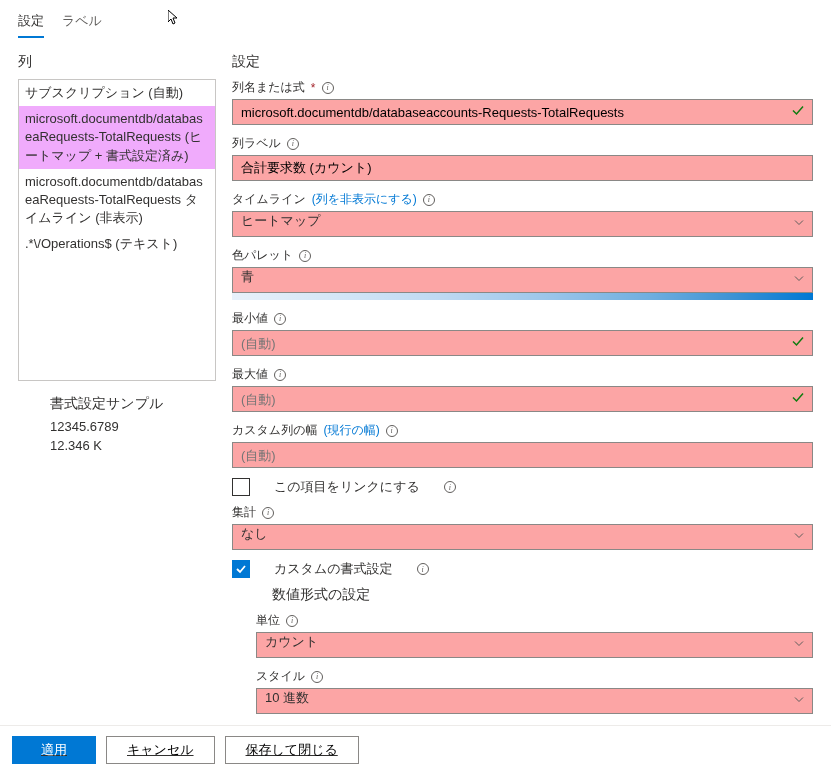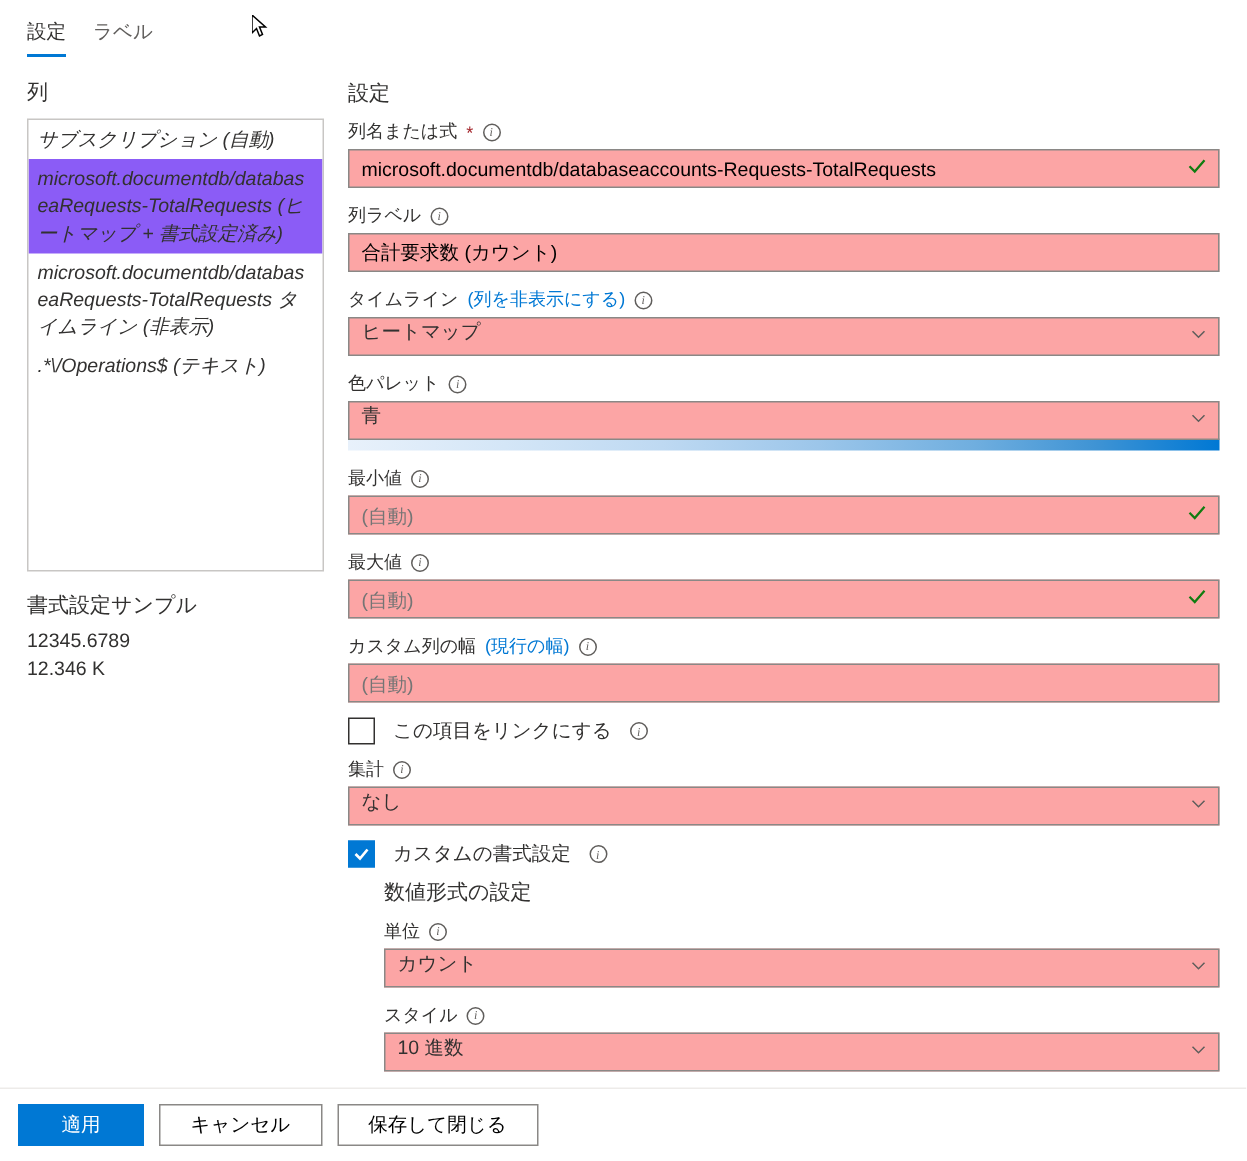--- a/index.html
+++ b/index.html
@@ -55,33 +55,32 @@
     }
     .section-title {
       font-size: 14px;
       margin-bottom: 8px;
       color: #323130;
     }
     .col-list {
       border: 1px solid #c8c6c4;
       height: 302px;
       overflow: auto;
-      font-style: italic;
     }
     .col-item {
       padding: 4px 6px;
       font-size: 13px;
       cursor: pointer;
       line-height: 1.4;
       word-wrap: break-word;
     }
     .col-item.selected {
-      background: #8b5cf6;
-    }
-    .sample-section { margin-top: 14px; }
+      background: #f0abfc;
+    }
+    .sample-section { margin-top: 14px; margin-left: 32px; }
     .sample-title { font-size: 14px; margin-bottom: 6px; }
     .sample-val { font-size: 13px; margin-bottom: 4px; color: #323130; }
 
     .field-row { margin-bottom: 10px; }
     .field-label {
       display: flex;
       align-items: center;
       gap: 6px;
       font-size: 12px;
       color: #323130;
@@ -135,47 +134,48 @@
       height: 8px;
       width: 100%;
       background: linear-gradient(to right,
         #e8f1fb 0%, #d4e6f7 18%, #bed9f2 36%,
         #9cc6ea 54%, #6faedf 72%, #3e93d4 86%, #0078d4 100%);
       margin-top: -1px;
     }
     .checkbox-row {
       display: flex;
       align-items: center;
-      gap: 12px;
+      gap: 24px;
       margin: 8px 0;
     }
     .cb {
       width: 18px; height: 18px;
       border: 1px solid #323130;
       display: inline-flex;
       align-items: center;
       justify-content: center;
       cursor: pointer;
     }
     .cb.checked {
       background: #0078d4;
       border-color: #0078d4;
       color: #fff;
     }
     .indent { margin-left: 24px; }
-    .subheading { font-size: 14px; margin: 4px 0 8px 0; font-family: Liberation Mono, monospace; }
+    .subheading { font-size: 14px; margin: 4px 0 8px 16px; font-family: Liberation Mono, monospace; }
 
     .footer {
       position: absolute;
       bottom: 0; left: 0; right: 0;
       border-top: 1px solid #edebe9;
       padding: 10px 12px;
       display: flex;
       gap: 10px;
       background: #fff;
+      text-decoration: underline;
     }
     .btn {
       height: 28px;
       padding: 0 20px;
       font-size: 13px;
       border: 1px solid #8a8886;
       background: #fff;
       cursor: pointer;
     }
     .btn.primary {

